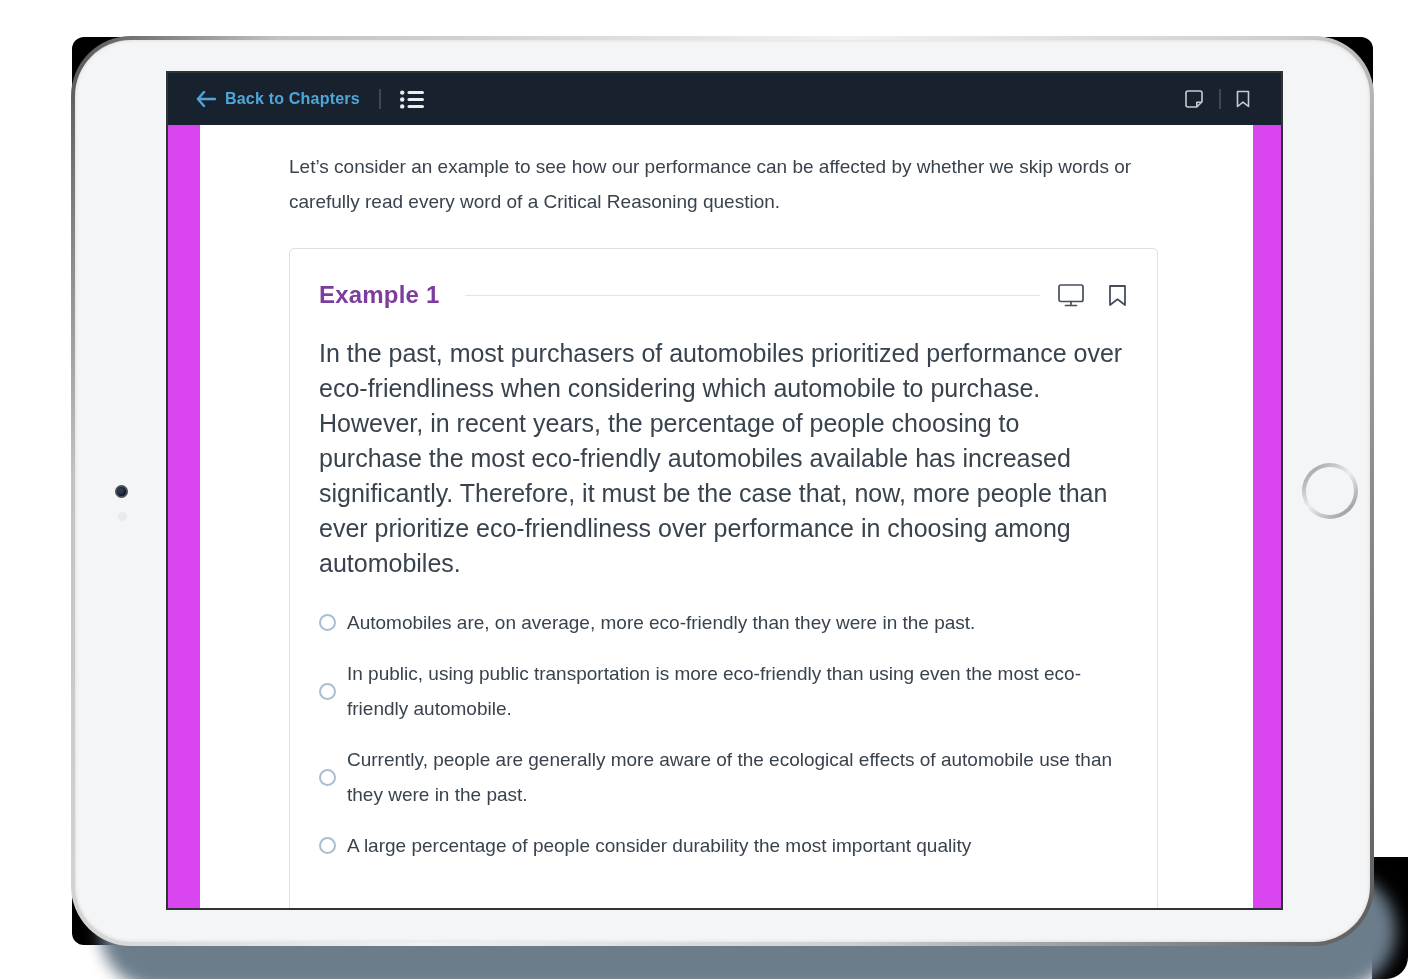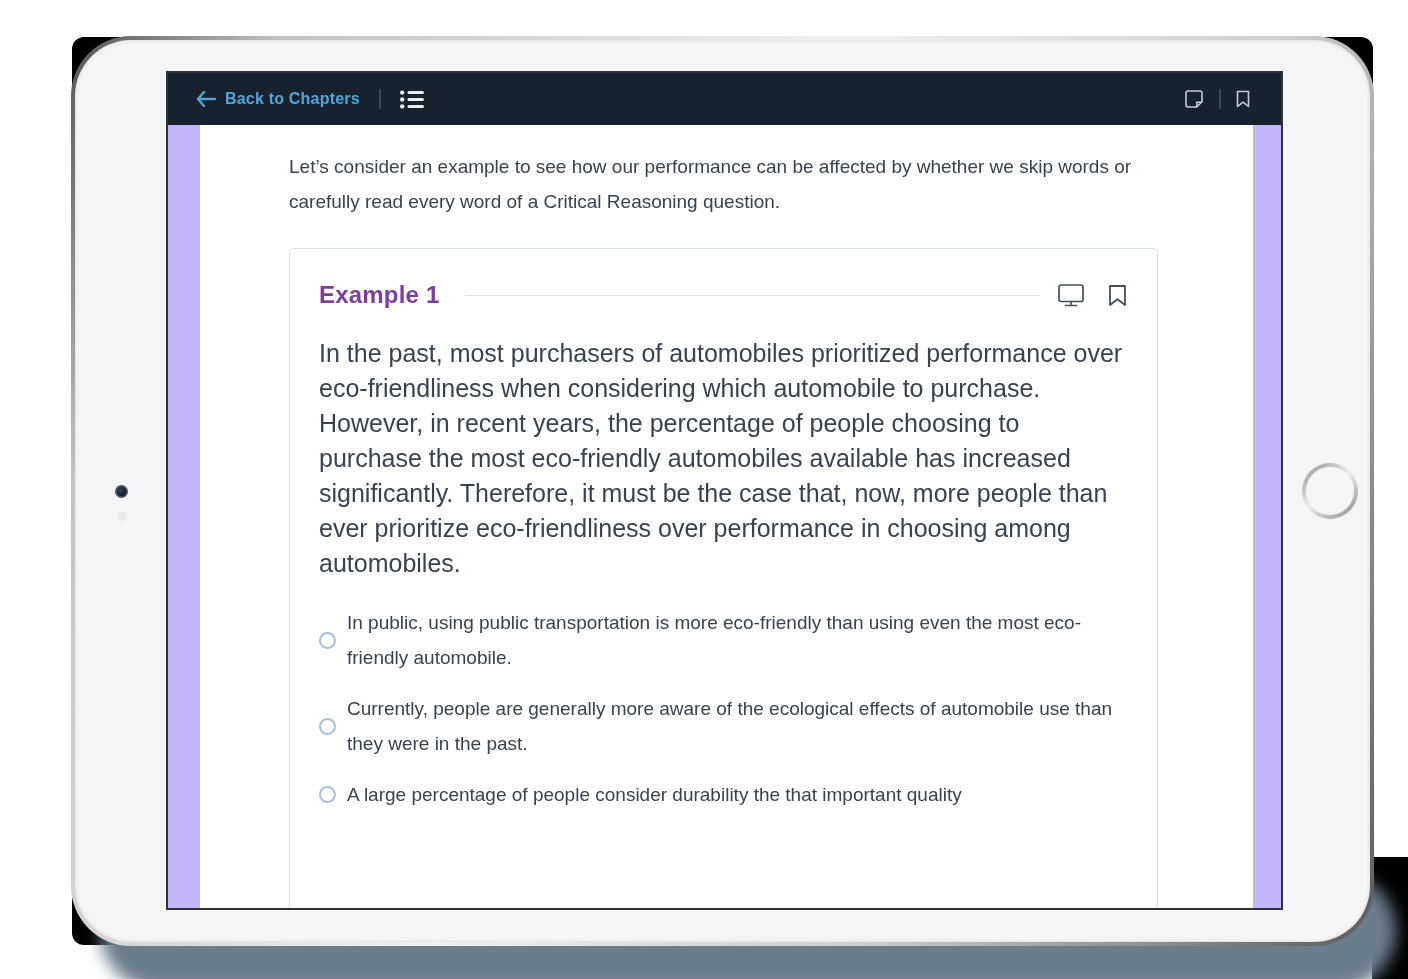--- a/index.html
+++ b/index.html
@@ -1,18 +1,18 @@
 <!DOCTYPE html>
 <html><head>
 <meta charset="utf-8">
 <style>
   * { margin:0; padding:0; box-sizing:border-box; }
   html,body { width:1408px; height:979px; background:#ffffff; overflow:hidden;
               font-family:"Liberation Sans", sans-serif; }
-  .stage { position:relative; width:1408px; height:979px; background:#ffffff; overflow:hidden; }
+  .stage { position:relative; width:1408px; height:979px; background:#ffffff; overflow:hidden;border-radius:22px; }
 
   
   .backdrop { position:absolute; left:72px; top:37px; width:1301px; height:908px;
               background:#000; border-radius:12px; }
   .corner-br { position:absolute; right:0; bottom:0; width:36px; height:122px; background:#000; }
 
   
   .device-shadow { position:absolute; left:100px; top:872px; width:1296px; height:118px;
                    background:#6b7c8b; border-radius:70px; filter:blur(8px); }
 
@@ -39,21 +39,21 @@
   .appbar { height:52px; flex:0 0 52px; background:#18222f; display:flex;
             align-items:center; justify-content:space-between; padding:0 31px 0 28px; }
   .appbar-left, .appbar-right { display:flex; align-items:center; }
   .back-link { display:flex; align-items:center; gap:9px; color:#4fa6d9; font-size:16px;
                font-weight:700; letter-spacing:.2px; cursor:pointer; text-decoration:none; }
   .vdiv { width:2px; height:20px; background:#3b4758; margin:0 19px; }
   .icon-btn { display:flex; align-items:center; cursor:pointer; }
   .appbar-right .vdiv { margin:0 15px; }
 
   
-  .page-bg { flex:1 1 auto; background:#c4b5fd; overflow:hidden; }
+  .page-bg { flex:1 1 auto; background:#d946ef; overflow:hidden; }
   .page { background:#ffffff; margin:0 28px 0 32px; min-height:100%;
           padding:24px 95px 0 89px; }
   .intro { font-size:19px; line-height:35px; color:#39434e; margin:0 0 29px; }
 
   
   .example-card { border:1px solid #dce1e7; border-radius:5px; background:#fff;
                   padding:32px 30px 60px 29px; }
   .example-head { display:flex; align-items:center; margin-bottom:27px; }
   .example-title { font-size:24px; font-weight:700; color:#7c3d9c; letter-spacing:.2px; }
   .rule { flex:1; height:1px; background:#e6e1ea; margin:0 18px 0 25px; }
@@ -148,29 +148,33 @@
                   </svg>
                 </span>
               </div>
 
               <p class="passage">In the past, most purchasers of automobiles prioritized performance over eco-friendliness when considering which automobile to purchase.  However, in recent years, the percentage of people choosing to purchase the most eco-friendly automobiles available has increased significantly.  Therefore, it must be the case that, now, more people than ever prioritize eco-friendliness over performance in choosing among automobiles.</p>
 
 
               <div class="options">
                 <div class="option">
                   <span class="radio"></span>
+                  <span class="option-label">Automobiles are, on average, more eco-friendly than they were in the past.</span>
+                </div>
+                <div class="option">
+                  <span class="radio"></span>
                   <span class="option-label">In public, using public transportation is more eco-friendly than using even the most eco-friendly automobile.</span>
                 </div>
                 <div class="option">
                   <span class="radio"></span>
                   <span class="option-label">Currently, people are generally more aware of the ecological effects of automobile use than they were in the past.</span>
                 </div>
                 <div class="option clipped">
                   <span class="radio"></span>
-                  <span class="option-label">A large percentage of people consider durability the that important quality</span>
+                  <span class="option-label">A large percentage of people consider durability the most important quality</span>
                 </div>
               </div>
             </section>
 
           </div>
         </div>
 
       </div>
     </div>
   </div>

